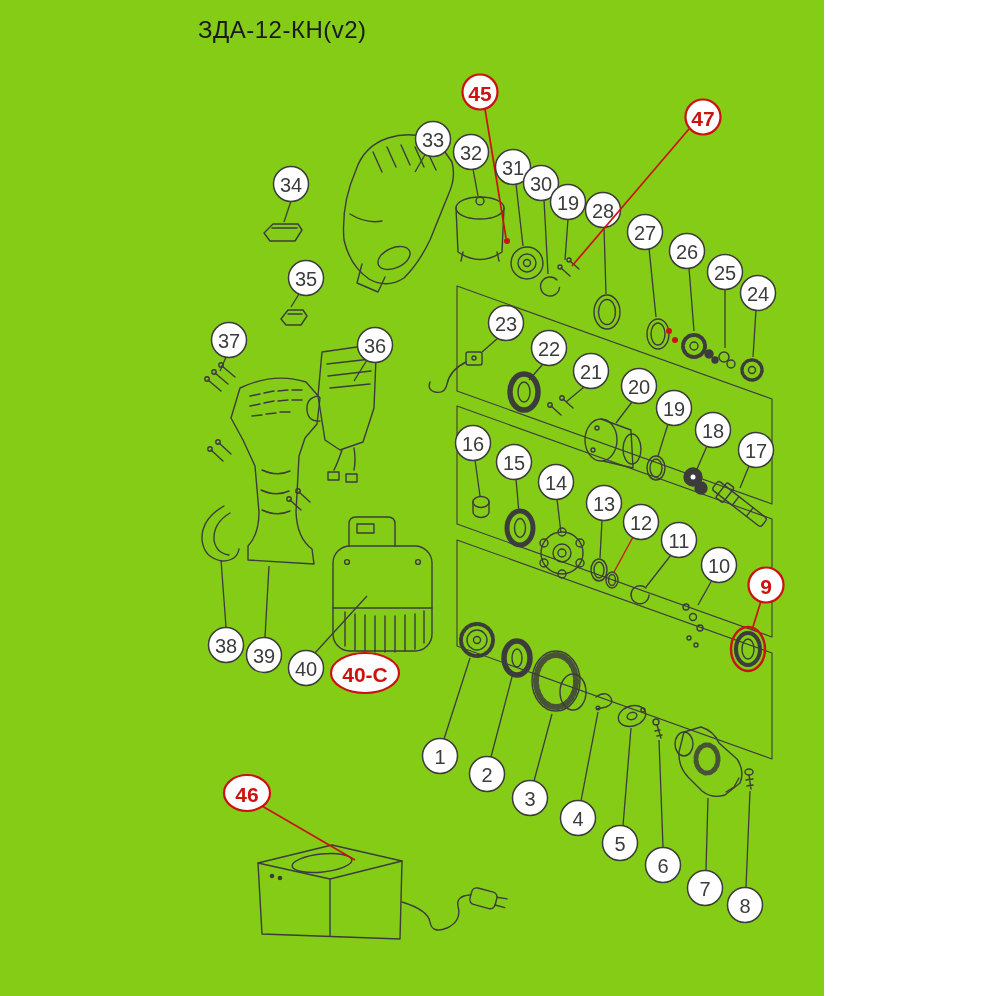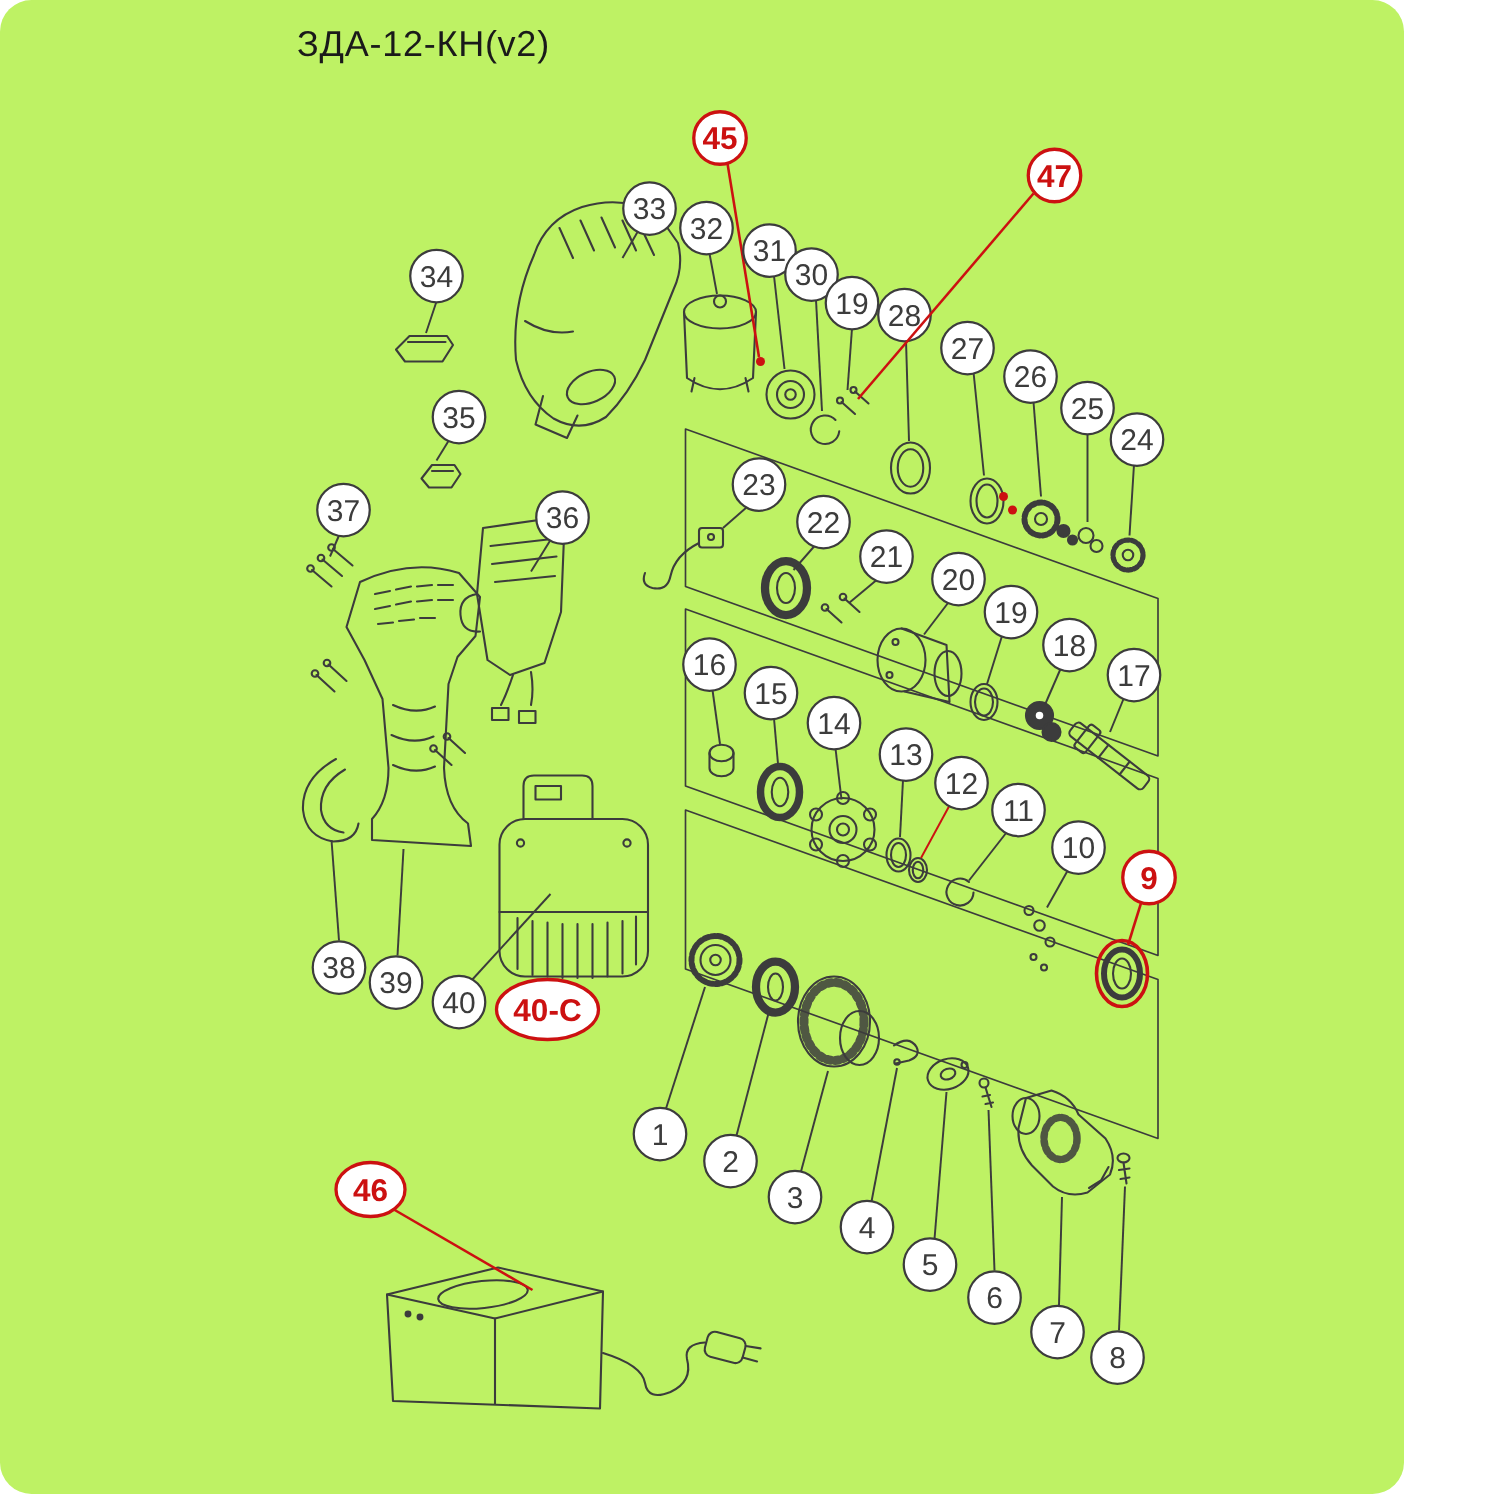--- a/index.html
+++ b/index.html
@@ -1,17 +1,17 @@
 <!DOCTYPE html>
 <html><head>
 <meta charset="utf-8">
 <style>
   html,body{margin:0;padding:0;background:#ffffff;}
-  .page{position:relative;width:936px;height:996px;background:#bef264;
-        font-family:"Liberation Sans",sans-serif;overflow:hidden;border-radius:21px;}
+  .page{position:relative;width:824px;height:996px;background:#84cc16;
+        font-family:"Liberation Sans",sans-serif;overflow:hidden;}
   .title{position:absolute;left:198px;top:16px;font-size:24px;color:#1a1a1a;
          letter-spacing:0.5px;}
   svg.diagram{position:absolute;left:0;top:0;}
   #callout-layer text{font-family:"Liberation Sans",sans-serif;}
 </style>
 </head>
 <body>
 
 <div class="page">
   <div class="title">ЗДА-12-КН(v2)</div>

